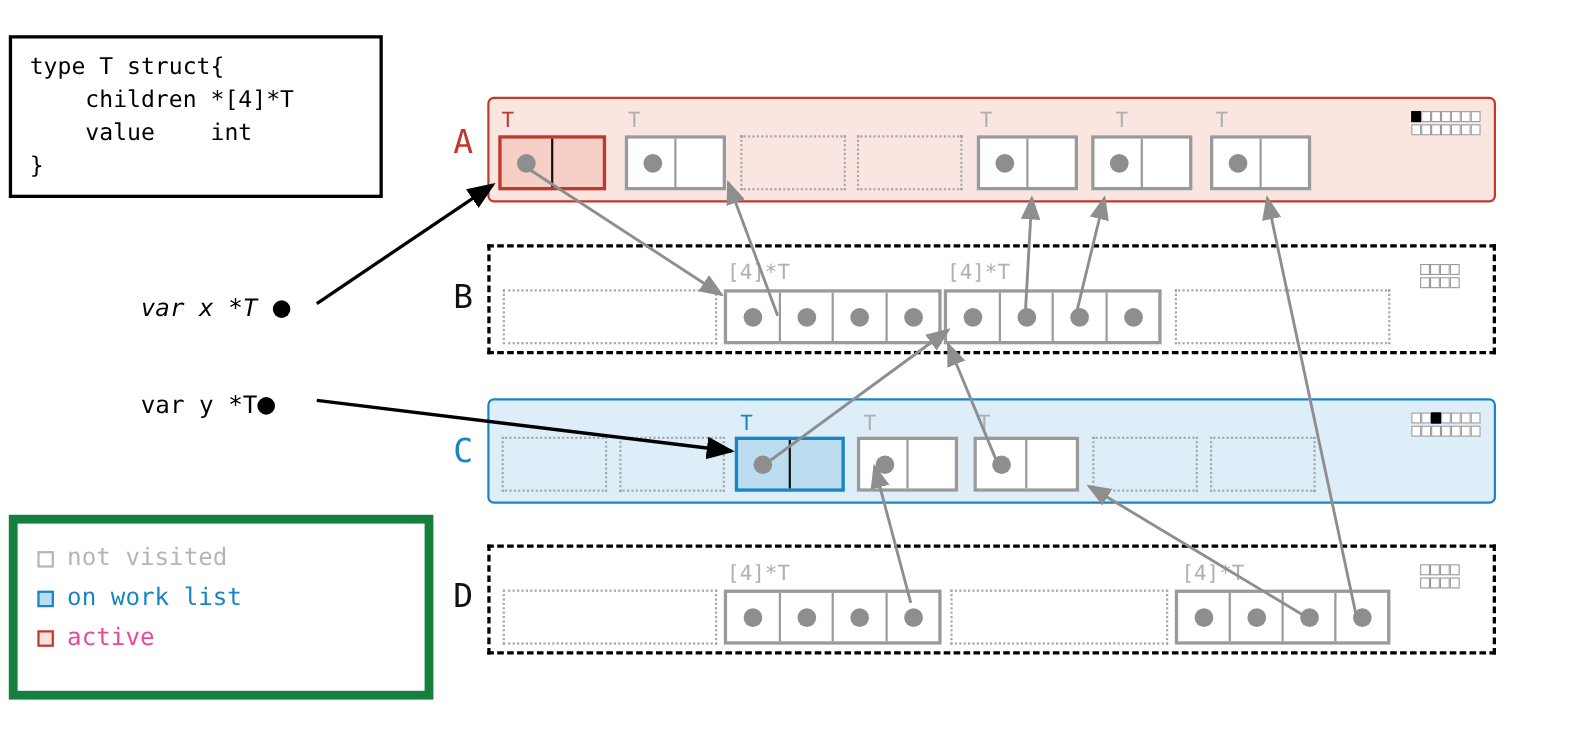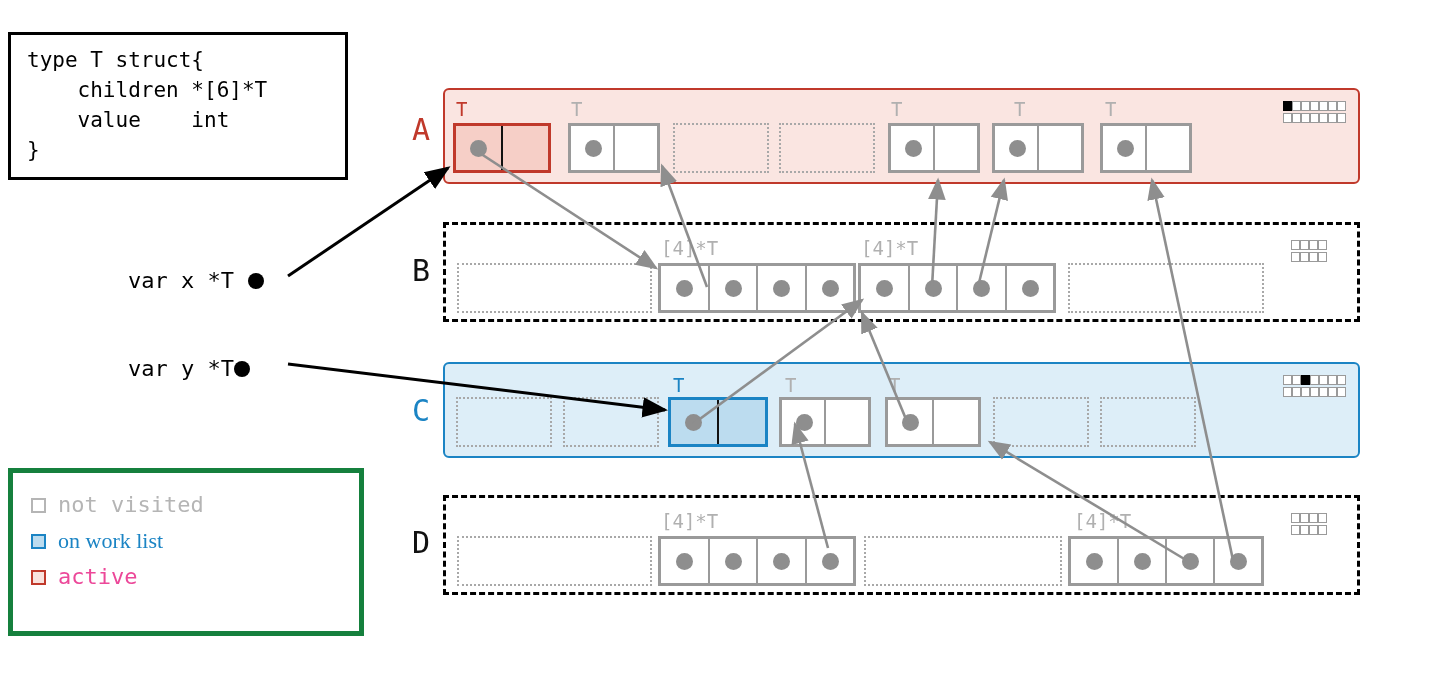--- a/index.html
+++ b/index.html
@@ -16,22 +16,22 @@
     border:3px solid #000;background:#fff;box-sizing:border-box;
     padding:10px 0 0 16px;
   }
   #code-box pre{
     margin:0;font-family:"DejaVu Sans Mono", monospace;
     font-size:21px;line-height:30px;color:#000;white-space:pre;
   }
 
   
   #legend{
-    left:8px;top:468px;width:356px;height:168px;
-    border:5px solid #15803d;background:#fff;box-sizing:border-box;
+    left:8px;top:468px;width:386px;height:168px;
+    border:8px solid #15803d;background:#fff;box-sizing:border-box;
     padding:14px 0 0 18px;
   }
   .legend-row{display:flex;align-items:center;height:36px;}
   .legend-swatch{
     width:15px;height:15px;box-sizing:border-box;border:2px solid #aaa;
     margin-right:12px;flex:none;
   }
   .legend-label{font-size:22px;font-family:"DejaVu Sans Mono", monospace;line-height:22px;}
 
   
@@ -87,41 +87,41 @@
   }
   .meter-cell.filled{background:#000;border-color:#000;}
 
   svg.overlay{position:absolute;left:0;top:0;width:1440px;height:675px;pointer-events:none;}
 </style>
 </head>
 <body>
 
 <div class="abs" id="code-box">
   <pre>type T struct{
-    children *[6]*T
+    children *[4]*T
     value    int
 }</pre>
 </div>
 
 <div class="abs" id="legend">
   <div class="legend-row">
     <span class="legend-swatch" style="border-color:#b5b5b5;background:#fff;"></span>
     <span class="legend-label" style="color:#b5b5b5;">not visited</span>
   </div>
   <div class="legend-row">
     <span class="legend-swatch" style="border-color:#1b84c4;background:#bcdcef;"></span>
-    <span class="legend-label" style="color:#1b84c4;font-family:Liberation Serif, serif;">on work list</span>
+    <span class="legend-label" style="color:#1b84c4;">on work list</span>
   </div>
   <div class="legend-row">
     <span class="legend-swatch" style="border-color:#c0392b;background:#f9e2dd;"></span>
     <span class="legend-label" style="color:#ec4899;">active</span>
   </div>
 </div>
 
-<div class="abs" style="left:128px;top:268px;display:flex;align-items:center;gap:14px;">
+<div class="abs" style="left:128px;top:268px;display:flex;align-items:center;gap:14px;font-style:italic;">
   <span class="var-label">var x *T</span>
   <span class="var-dot"></span>
 </div>
 <div class="abs" style="left:128px;top:356px;display:flex;align-items:center;">
   <span class="var-label">var y *T</span>
   <span class="var-dot"></span>
 </div>
 
 <div class="region-letter" style="left:412px;top:115px;color:#c0392b;">A</div>
 <div class="region solid-red" style="left:443px;top:88px;width:917px;height:96px;">

